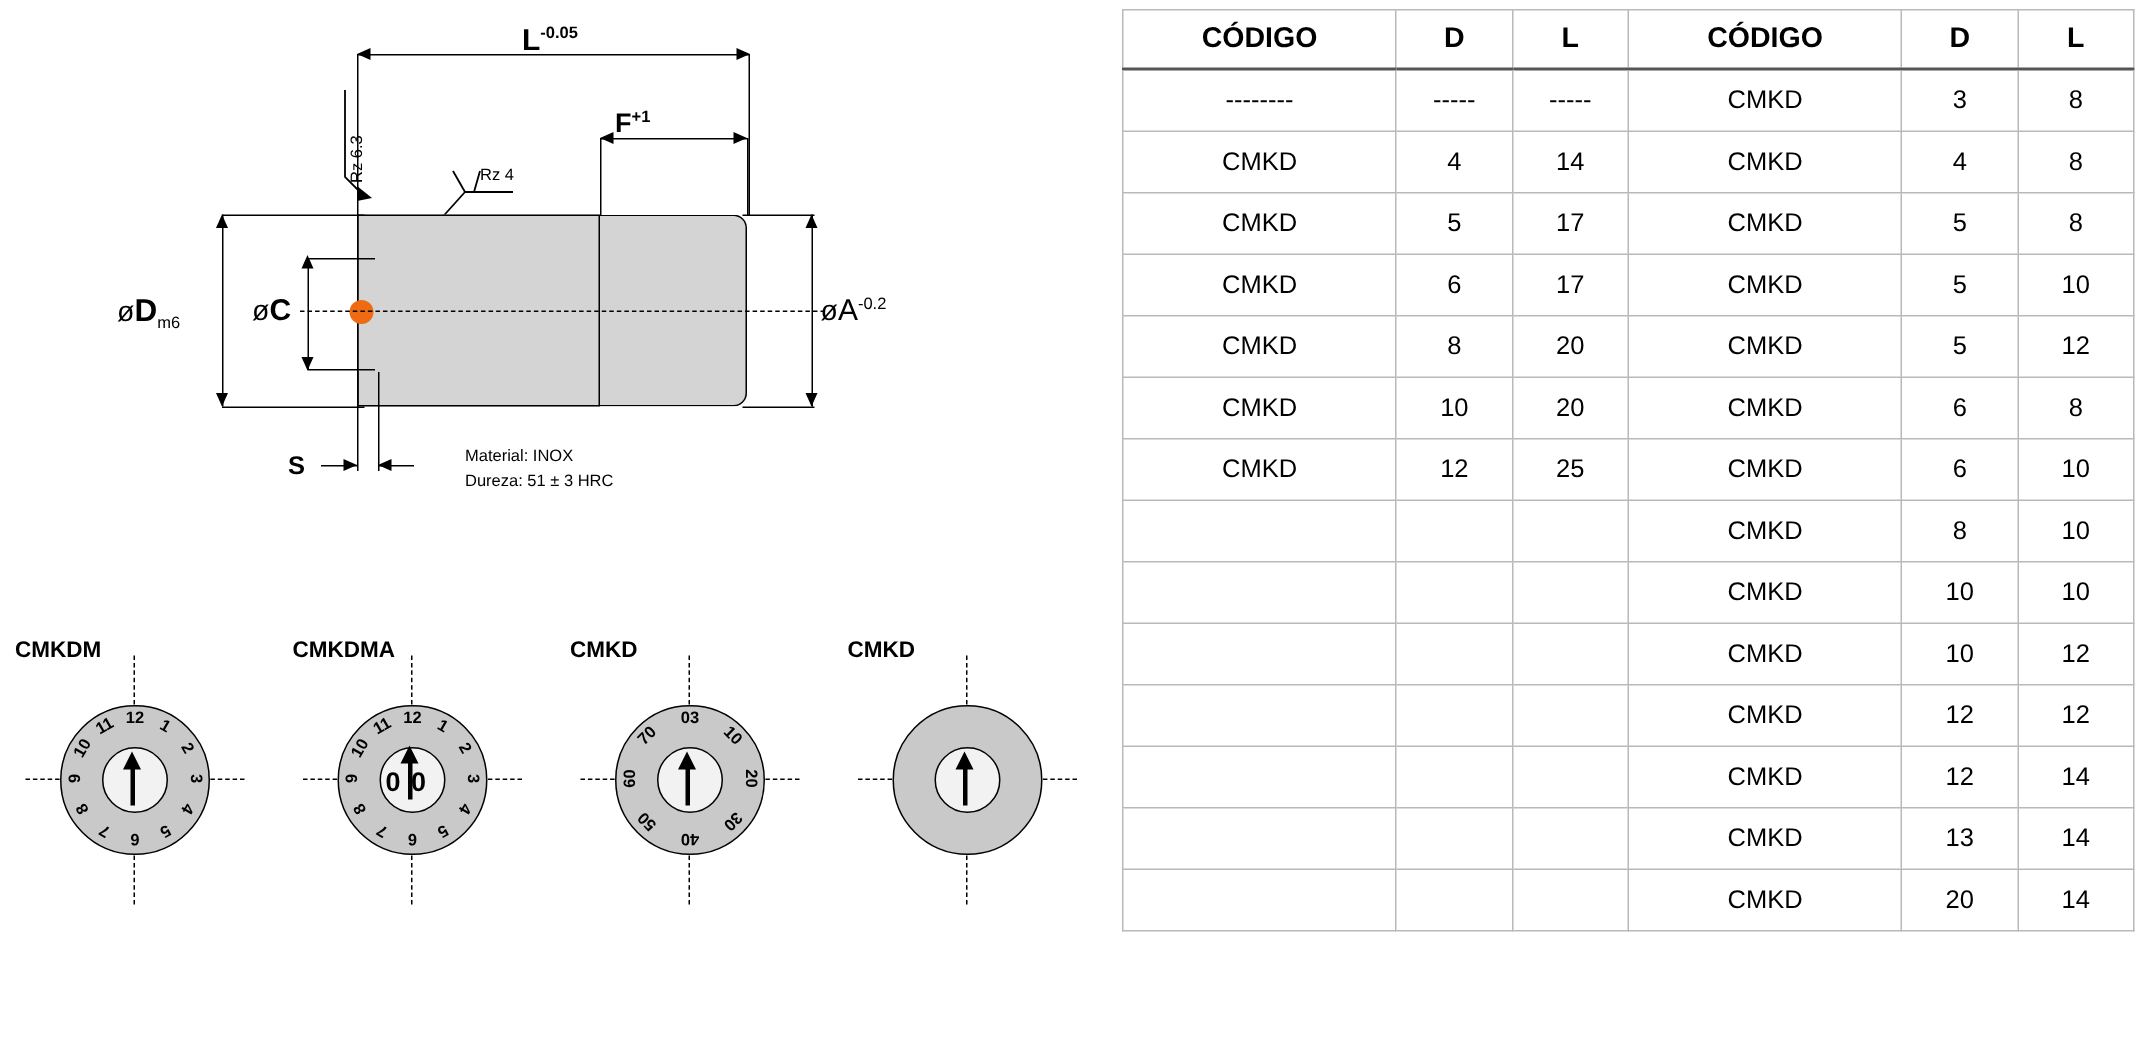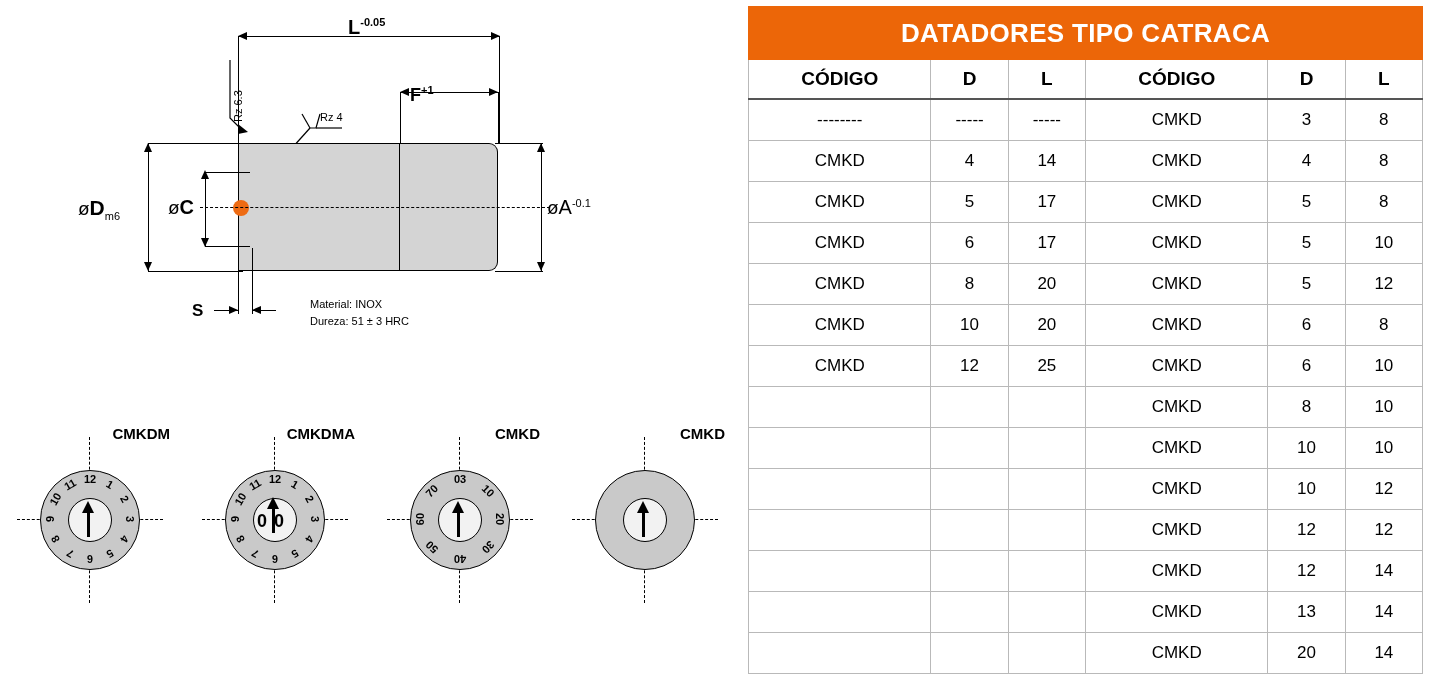--- a/index.html
+++ b/index.html
@@ -60,21 +60,21 @@
   .rz-box{position:absolute;font-size:11px;}
   .rz-rot{
     position:absolute;transform:rotate(-90deg);transform-origin:left top;font-size:11px;
   }
 
   .material{position:absolute;font-size:11px;font-weight:normal;line-height:17px;}
 
   
   .dial-group{position:absolute;top:425px;}
   .dial-title{
-    position:absolute;font-weight:bold;font-size:15px;text-align:right;width:160px;
+    position:absolute;font-weight:bold;font-size:15px;text-align:left;width:160px;
   }
   .dial-wrap{position:absolute;width:130px;height:130px;}
   .dial-outer{
     position:absolute;left:15px;top:15px;width:100px;height:100px;border-radius:50%;
     background:#c9c9c9;border:1.5px solid #000;box-sizing:border-box;
   }
   .dial-inner{
     position:absolute;left:43px;top:43px;width:44px;height:44px;border-radius:50%;
     background:#f2f2f2;border:1.5px solid #000;box-sizing:border-box;
   }
@@ -129,21 +129,21 @@
     <div class="vline" style="left:499px;top:36px;height:108px;"></div>
     <div class="lbl bold" style="left:348px;top:16px;font-size:20px;">
       <span>L</span><span class="sup">-0.05</span>
     </div>
 
     <div class="hline" style="left:400px;top:92px;width:98px;"></div>
     <div class="arr arr-l" style="left:400px;top:88px;"></div>
     <div class="arr arr-r" style="left:489px;top:88px;"></div>
     <div class="vline" style="left:400px;top:92px;height:52px;"></div>
     <div class="vline" style="left:498px;top:92px;height:52px;"></div>
-    <div class="lbl bold" style="left:410px;top:84px;font-size:18px;">
+    <div class="lbl bold" style="left:410px;top:72px;font-size:18px;">
       <span>F</span><span class="sup">+1</span>
     </div>
 
     <div class="rz-rot" style="left:232px;top:122px;"><span>Rz 6.3</span></div>
     <svg style="position:absolute;left:222px;top:60px;width:40px;height:90px;">
       <polyline points="8,0 8,58 20,70" fill="none" stroke="#000" stroke-width="1.2"></polyline>
       <polygon points="16,64 26,72 16,74" fill="#000"></polygon>
     </svg>
 
     <div class="rz-box" style="left:320px;top:111px;"><span>Rz 4</span></div>
@@ -177,21 +177,21 @@
     <div class="lbl" style="left:168px;top:196px;font-size:19px;">
       ø<span class="bold" style="font-size:20px;">C</span>
     </div>
 
     <div class="vline" style="left:541px;top:143px;height:128px;"></div>
     <div class="arr arr-u" style="left:537px;top:143px;"></div>
     <div class="arr arr-d" style="left:537px;top:262px;"></div>
     <div class="hline" style="left:495px;top:143px;width:48px;"></div>
     <div class="hline" style="left:495px;top:271px;width:48px;"></div>
     <div class="lbl" style="left:547px;top:196px;font-size:19px;">
-      ø<span style="font-size:20px;">A</span><span class="sup">-0.1</span>
+      ø<span style="font-size:20px;">A</span><span class="sup">-0.2</span>
     </div>
 
     <div class="vline" style="left:238px;top:248px;height:66px;"></div>
     <div class="vline" style="left:252px;top:248px;height:66px;"></div>
     <div class="hline" style="left:214px;top:310px;width:24px;"></div>
     <div class="hline" style="left:252px;top:310px;width:24px;"></div>
     <div class="arr arr-r" style="left:229px;top:306px;"></div>
     <div class="arr arr-l" style="left:252px;top:306px;"></div>
     <div class="lbl bold" style="left:192px;top:301px;font-size:17px;">
       <span>S</span>
@@ -297,23 +297,20 @@
     <table>
       <colgroup>
         <col class="c-code">
           <col class="c-d">
           <col class="c-l">
         <col class="c-code">
           <col class="c-d">
           <col class="c-l">
       </colgroup>
       <thead>
-        <tr class="title-row">
-          <th colspan="6">DATADORES TIPO CATRACA</th>
-        </tr>
         <tr class="head-row">
           <th>CÓDIGO</th>
           <th>D</th>
           <th>L</th>
           <th>CÓDIGO</th>
           <th>D</th>
           <th>L</th>
         </tr>
       </thead>
       <tbody>

